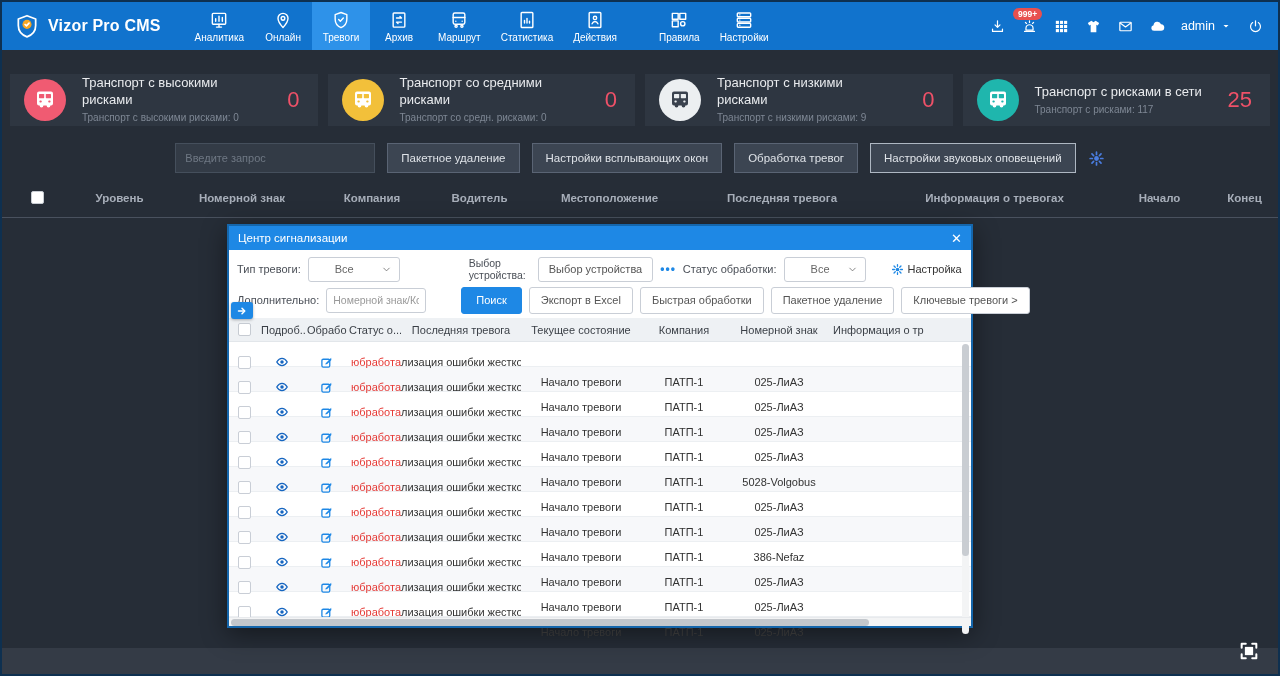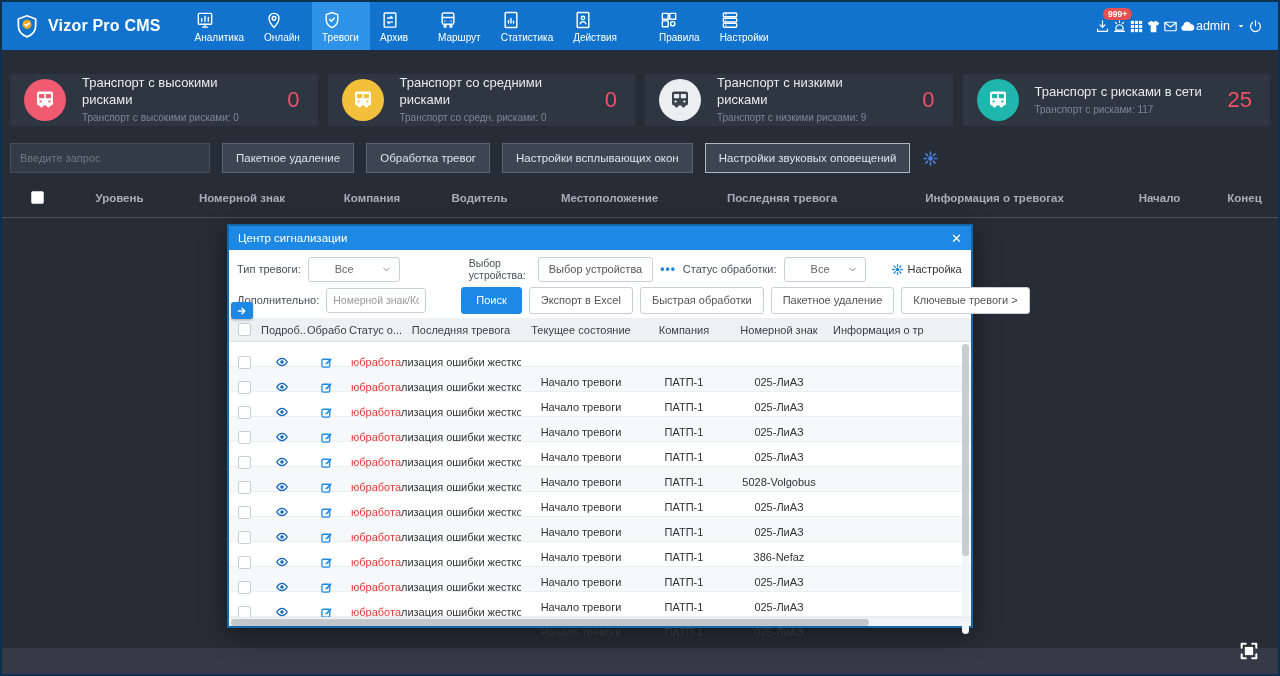--- a/index.html
+++ b/index.html
@@ -13,48 +13,48 @@
        font-family:"Liberation Sans","DejaVu Sans",sans-serif;}
   .app{position:absolute;inset:0;border:2px solid #0e3050;background:var(--page-bg);}
 
   
   .topbar{position:absolute;top:0;left:0;right:0;height:48px;background:var(--header-bg);
           display:flex;align-items:stretch;color:#fff;}
   .brand{display:flex;align-items:center;gap:8px;padding:0 14px 0 12px;}
   .brand-icon svg{display:block;}
   .brand-text{font-size:16px;font-weight:700;letter-spacing:.2px;white-space:nowrap;}
   .tabs{display:flex;align-items:stretch;margin-left:10px;}
-  .tab{display:flex;flex-direction:column;justify-content:center;
+  .tab{display:flex;flex-direction:column;align-items:center;justify-content:center;
        gap:2px;padding:4px 10px 3px;min-width:58px;cursor:pointer;}
   .tab.active{background:var(--active-tab);}
   .tab .ticon{height:20px;display:flex;align-items:center;}
   .tab .tlabel{font-size:10px;white-space:nowrap;color:#fff;}
   .tab:nth-child(8){margin-left:22px;}
-  .hright{margin-left:auto;display:flex;align-items:center;gap:0;padding-right:14px;}
+  .hright{margin-left:auto;display:flex;align-items:center;gap:15px;padding-right:14px;}
   .hicon{position:relative;display:flex;align-items:center;cursor:pointer;color:#fff;}
   .badge{position:absolute;top:-10px;left:-8px;background:var(--badge-red);color:#fff;
          font-size:8.5px;font-weight:700;padding:1px 5px;border-radius:8px;white-space:nowrap;}
   .user{display:flex;align-items:center;gap:5px;font-size:12.5px;cursor:pointer;}
 
   
   .stats{position:absolute;top:48px;left:0;right:0;height:88px;display:flex;gap:10px;
          padding:24px 8px 12px;background:var(--page-bg);}
   .stat-card{flex:1;background:var(--panel-bg);display:flex;align-items:center;
              padding:8px 14px;overflow:hidden;}
   .stat-circle{width:42px;height:42px;border-radius:50%;flex:0 0 42px;display:flex;
                align-items:center;justify-content:center;margin-right:16px;}
   .stat-text{flex:1;min-width:0;max-width:178px;}
   .stat-title{color:#e9ebee;font-size:13px;line-height:1.3;}
   .stat-sub{color:#7e8794;font-size:10px;margin-top:3px;line-height:1.25;}
   .stat-value{margin-left:auto;color:var(--value-red);font-size:22px;align-self:center;
               padding-right:4px;}
 
   
   .toolbar{position:absolute;top:136px;left:0;right:0;height:40px;display:flex;
-           align-items:center;gap:12px;padding:0 8px;}
+           align-items:center;gap:12px;padding:0 8px;justify-content:center;}
   .search{width:200px;height:30px;background:#333b46;border:1px solid #454f5c;
           color:#cfd4da;font-size:11px;padding:0 9px;outline:none;}
   .search::placeholder{color:#6f7884;}
   .tbtn{height:30px;background:#3c4552;border:1px solid #5a6474;color:#dfe3e8;
         font-size:11.5px;padding:0 13px;cursor:pointer;white-space:nowrap;}
   .tbtn.hl{border-color:#aeb7c2;}
   .tgear{color:#4a7de0;display:flex;align-items:center;cursor:pointer;}
 
   
   .mthead{position:absolute;top:176px;left:0;right:0;height:40px;display:grid;
@@ -376,22 +376,22 @@
           <div class="stat-sub">Транспорт с рисками:  117</div>
         </div>
         <span class="stat-value">25</span>
       </div>
     </section>
 
   <section class="toolbar">
     <input class="search" placeholder="Введите запрос" style="">
     <div id="toolbar-buttons" style="display:flex;gap:12px;">
         <button class="tbtn">Пакетное удаление</button>
+        <button class="tbtn">Настройки всплывающих окон</button>
         <button class="tbtn">Обработка тревог</button>
-        <button class="tbtn">Настройки всплывающих окон</button>
         <button class="tbtn hl">Настройки звуковых оповещений</button>
       </div>
     <span class="tgear" id="toolbar-gear">
         <svg width="17" height="17" viewBox="0 0 24 24" fill="none" stroke="currentColor" stroke-width="1.7" stroke-linecap="round" stroke-linejoin="round">
           <circle cx="12" cy="12" r="3.4" fill="currentColor" stroke="none"></circle>
           <path d="M12 3v3.2M12 17.8V21M3 12h3.2M17.8 12H21M5.6 5.6l2.3 2.3M16.1 16.1l2.3 2.3M18.4 5.6l-2.3 2.3M7.9 16.1l-2.3 2.3" stroke-width="2.4"></path>
         </svg>
       </span>
   </section>
 

